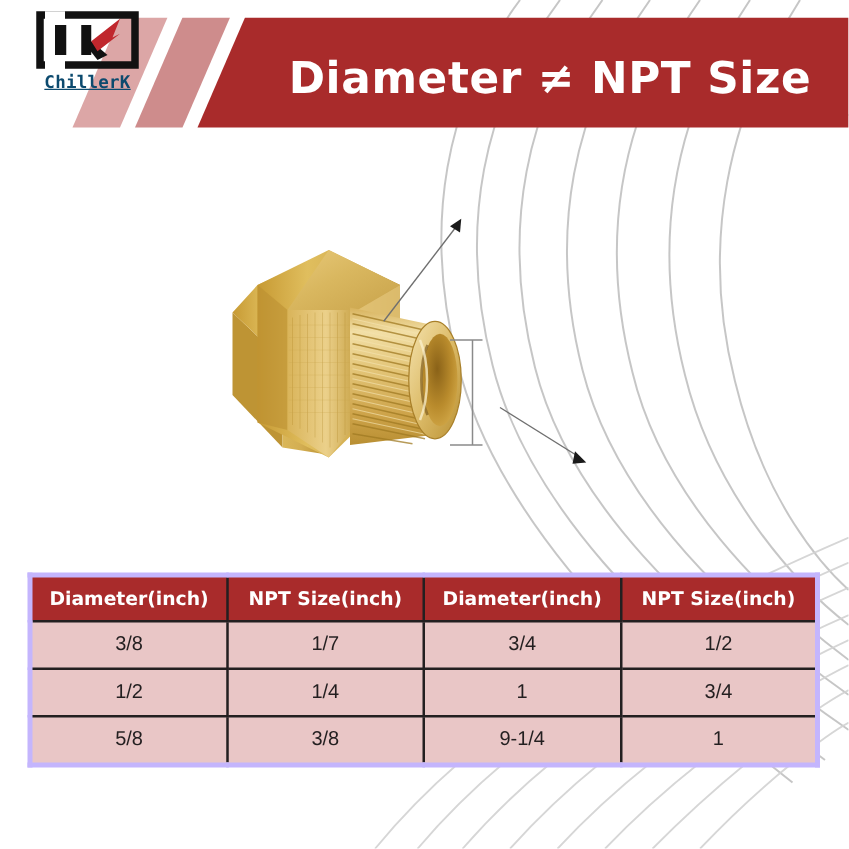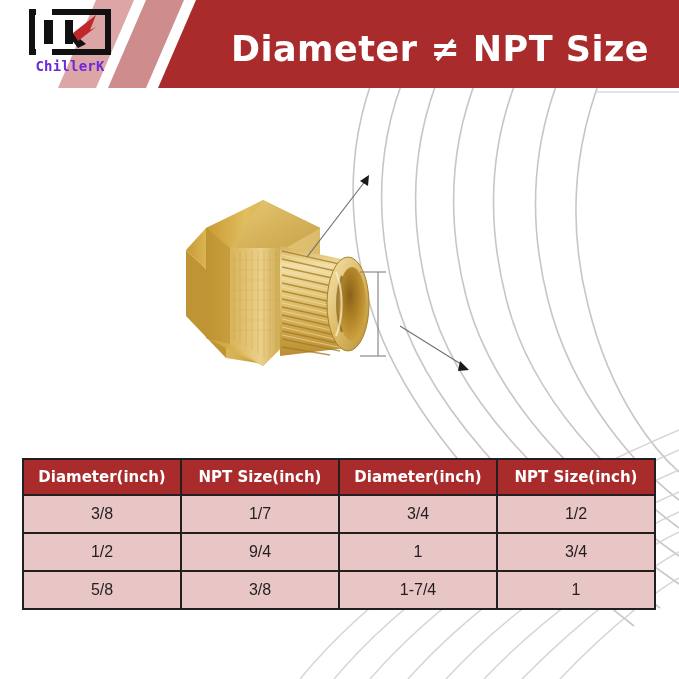--- a/index.html
+++ b/index.html
@@ -23,21 +23,21 @@
     position: absolute;
     inset: 0;
     z-index: 0;
     pointer-events: none;
   }
 
   
   .header {
     position: absolute;
     left: 0;
-    top: 0;
+    top: 14px;
     width: 540px;
     height: 92px;
     z-index: 5;
     text-decoration: underline;
   }
   .hdr-svg { display:block; }
   .hdr-title {
     position: absolute;
     left: 210px;
     top: 26px;
@@ -64,22 +64,23 @@
   }
   .logo-text {
     position: absolute;
     left: 0;
     top: 50px;
     width: 96px;
     text-align: center;
     font-family: "DejaVu Sans Mono", monospace;
     font-size: 14px;
     font-weight: bold;
-    color: #6d28d9;
+    color: #0c4a6e;
     letter-spacing: 0.2px;
+    text-decoration: underline;
   }
 
   
   .anno {
     position: absolute;
     z-index: 8;
     font-family: "Liberation Sans", sans-serif;
     font-size: 16.5px;
     color: #2b2b2b;
     white-space: nowrap;
@@ -110,21 +111,21 @@
     position: absolute;
     left: 22px;
     top: 458px;
     width: 634px;
     z-index: 10;
   }
   table.spec {
     border-collapse: collapse;
     width: 634px;
     table-layout: fixed;
-    border: 2px solid #c4b5fd;
+    border: 4px solid #c4b5fd;
   }
   table.spec th {
     background: #A92B2B;
     color: #ffffff;
     font-family: "DejaVu Sans", sans-serif;
     font-size: 15px;
     font-weight: bold;
     height: 34px;
     border: 2px solid #231f20;
     text-align: center;
@@ -343,27 +344,27 @@
       </thead>
       <tbody>
         <tr>
           <td>3/8</td>
           <td>1/7</td>
           <td>3/4</td>
           <td>1/2</td>
         </tr>
         <tr>
           <td>1/2</td>
-          <td>9/4</td>
+          <td>1/4</td>
           <td>1</td>
           <td>3/4</td>
         </tr>
         <tr>
           <td>5/8</td>
           <td>3/8</td>
-          <td>1-7/4</td>
+          <td>9-1/4</td>
           <td>1</td>
         </tr>
       </tbody>
     </table>
   </div>
 
 </div>
 
 </body></html>

